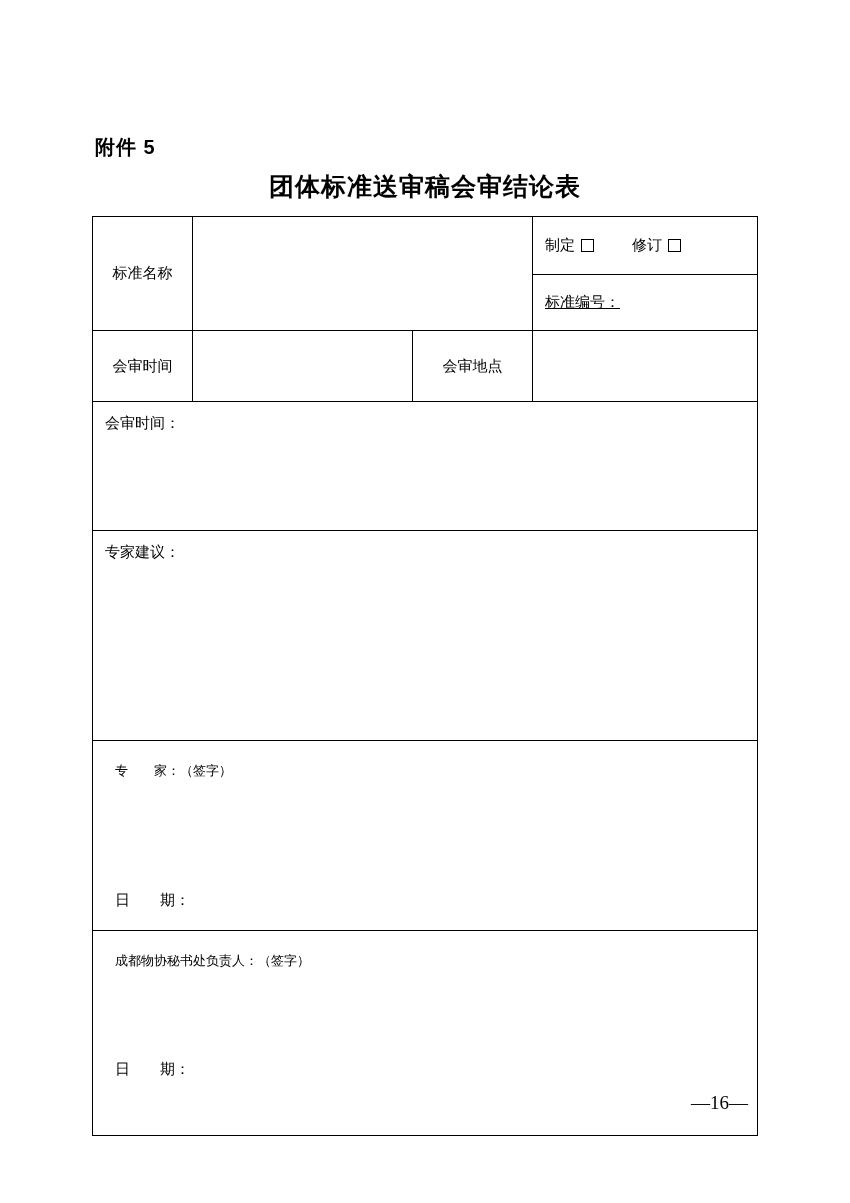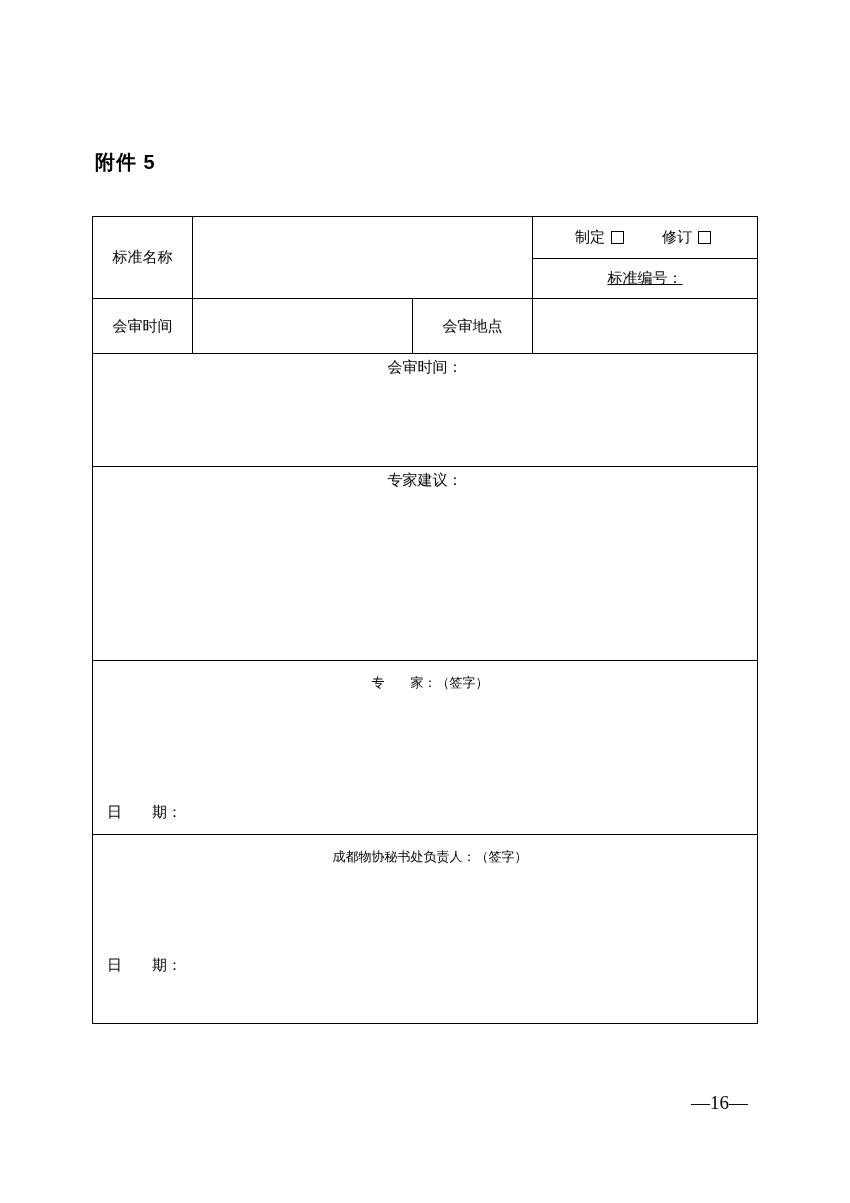--- a/index.html
+++ b/index.html
@@ -23,21 +23,20 @@
     background: #fff;
   }
   .attachment-label {
     position: absolute;
     left: 95px;
     top: 134px;
     font-size: 20px;
     font-family: "Liberation Sans", "DejaVu Sans", sans-serif;
     font-weight: bold;
     letter-spacing: 1px;
-    margin-top: 15px;
   }
   .doc-title {
     position: absolute;
     left: 0;
     top: 170px;
     width: 850px;
     text-align: center;
     font-size: 25px;
     font-weight: bold;
     font-family: "Liberation Serif", "DejaVu Serif", serif;
@@ -49,22 +48,21 @@
     top: 216px;
     width: 665px;
     border-collapse: collapse;
     table-layout: fixed;
   }
   table.form td {
     border: 1px solid #000;
     font-size: 15px;
     font-family: "Liberation Serif", "DejaVu Serif", serif;
     vertical-align: top;
-    padding: 4px;
-    text-align: center;
+    padding: 12px;
   }
   .center-cell {
     text-align: center;
     vertical-align: middle !important;
     height: 46px;
   }
   .check-row {
     height: 33px;
     vertical-align: middle !important;
     padding-left: 42px;
@@ -117,20 +115,21 @@
     font-family: "Liberation Serif", "DejaVu Serif", serif;
   }
 </style>
 </head>
 <body>
 
 <div class="page">
 
   <div class="attachment-label">附件 5</div>
 
+  <div class="doc-title">团体标准送审稿会审结论表</div>
 
   <table class="form">
     <colgroup>
       <col style="width:100px">
       <col style="width:220px">
       <col style="width:120px">
       <col style="width:225px">
     </colgroup>
     <tbody>
       <tr>

